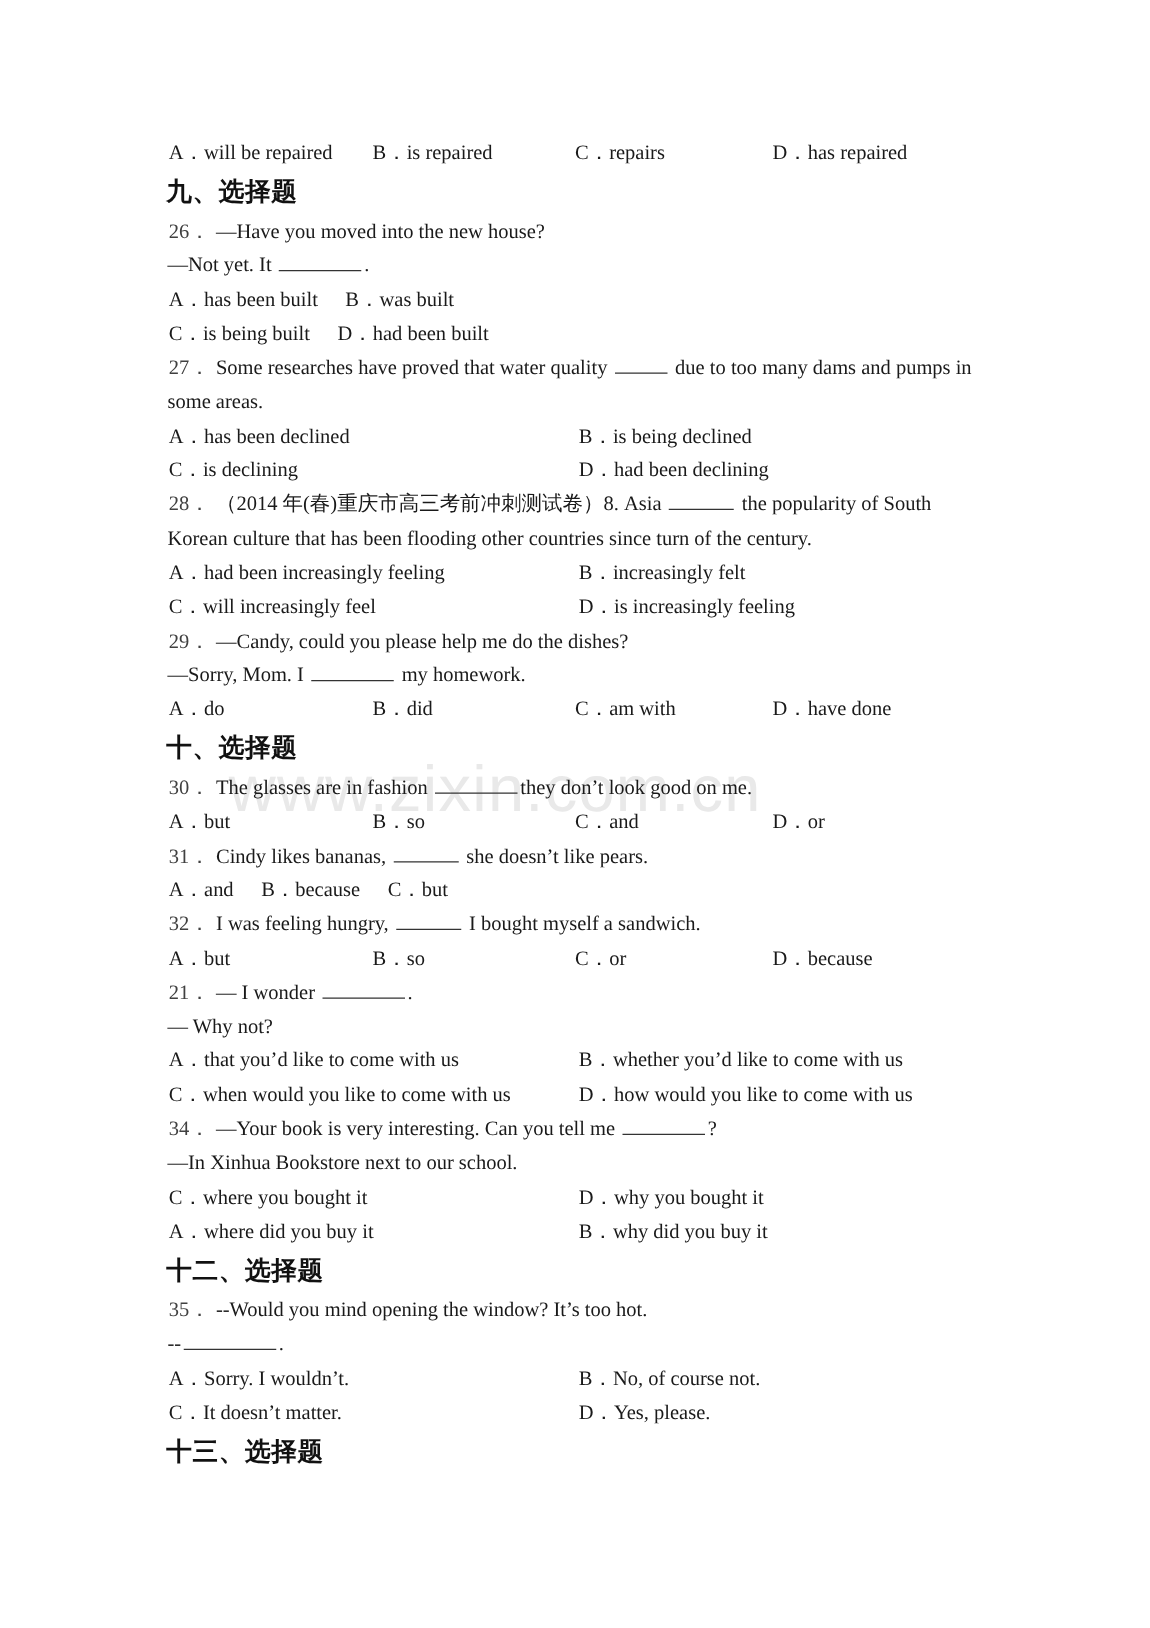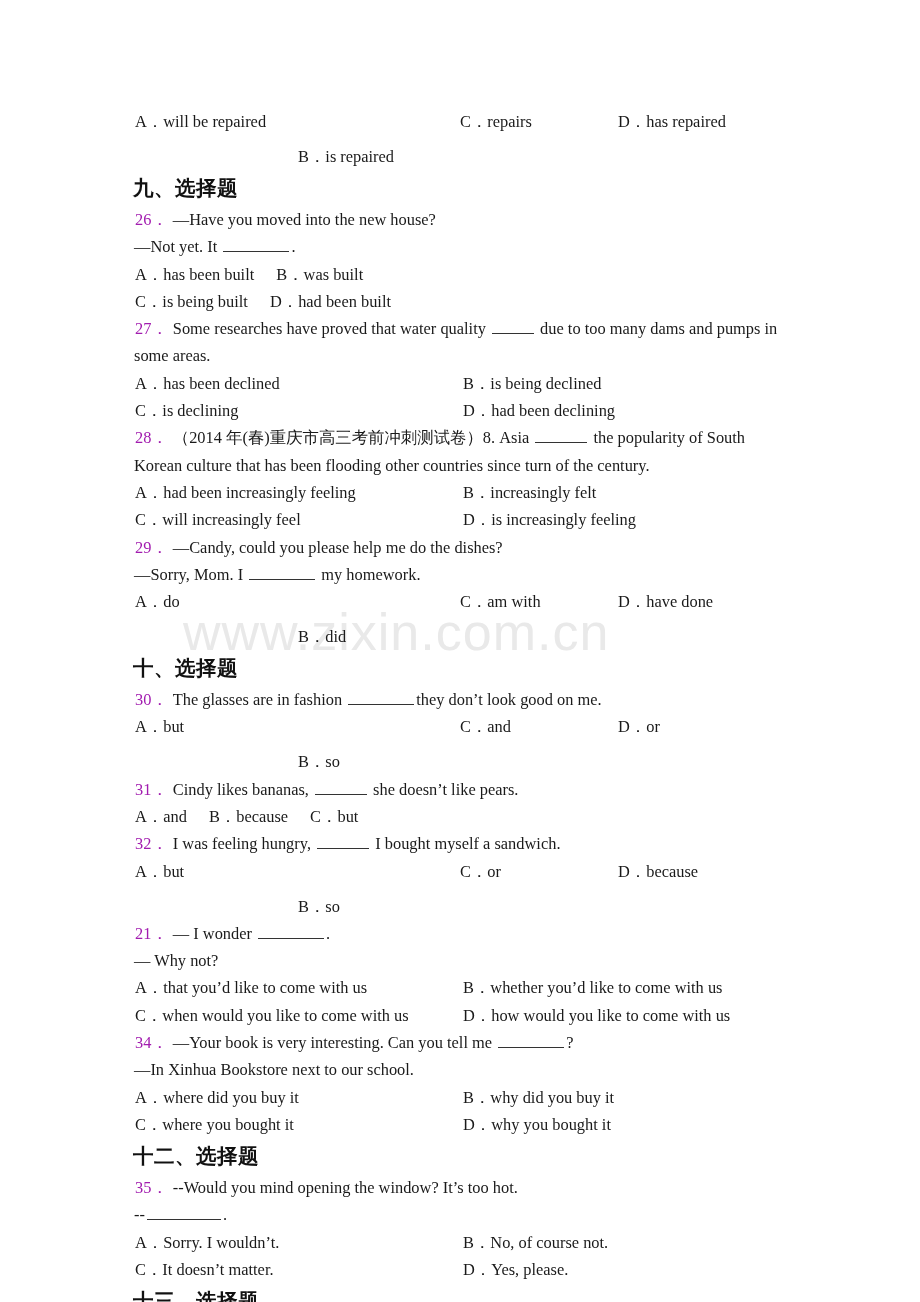--- a/index.html
+++ b/index.html
@@ -56,21 +56,21 @@
   }
 
   
   .q-line {
     font-size: 16.4px;
     line-height: 27.3px;
     color: #1a1a1a;
     white-space: normal;
   }
   .q-num {
-    color: #a21caf;
+    color: #404040;
     margin-right: 5px;
   }
   .q-cont {
     font-size: 16.4px;
     line-height: 27.3px;
     margin-left: -1px;
   }
 
   .blank {
     display: inline-block;
@@ -92,21 +92,21 @@
     position: relative;
     white-space: nowrap;
   }
   .opt {
     display: inline-block;
     vertical-align: top;
   }
 
   
   .opts.c4 .opt:nth-child(1) { width: 163px; }
-  .opts.c4 .opt:nth-child(2) { width: 162px; margin-top: 35px; }
+  .opts.c4 .opt:nth-child(2) { width: 162px; }
   .opts.c4 .opt:nth-child(3) { width: 158px; }
   .opts.c4 .opt:nth-child(4) { width: auto; }
 
   
   .opts.c2 .opt:nth-child(1) { width: 328px; }
   .opts.c2 .opt:nth-child(2) { width: auto; text-align: right; }
 
   
   .opts.inline .opt { width: auto; margin-right: 22px; }
   .opts.inline .opt:last-child { margin-right: 0; }
@@ -204,24 +204,24 @@
     </div>
     <div class="opts c2">
       <span class="opt">C．when would you like to come with us</span><span class="opt">D．how would you like to come with us</span>
     </div>
 
     <div class="q-line">
       <span class="q-num">34．</span><span>—Your book is very interesting. Can you tell me </span><span class="blank w-l"></span><span>?</span>
     </div>
     <div class="q-cont">—In Xinhua Bookstore next to our school.</div>
     <div class="opts c2">
+      <span class="opt">C．where you bought it</span><span class="opt">D．why you bought it</span>
+    </div>
+    <div class="opts c2">
       <span class="opt">A．where did you buy it</span><span class="opt">B．why did you buy it</span>
-    </div>
-    <div class="opts c2">
-      <span class="opt">C．where you bought it</span><span class="opt">D．why you bought it</span>
     </div>
 
     <div class="section-heading">十二、选择题</div>
 
     <div class="q-line">
       <span class="q-num">35．</span><span>--Would you mind opening the window? It’s too hot.</span>
     </div>
     <div class="q-cont">
       <span>--</span><span class="blank w-xl"></span><span>.</span>
     </div>

